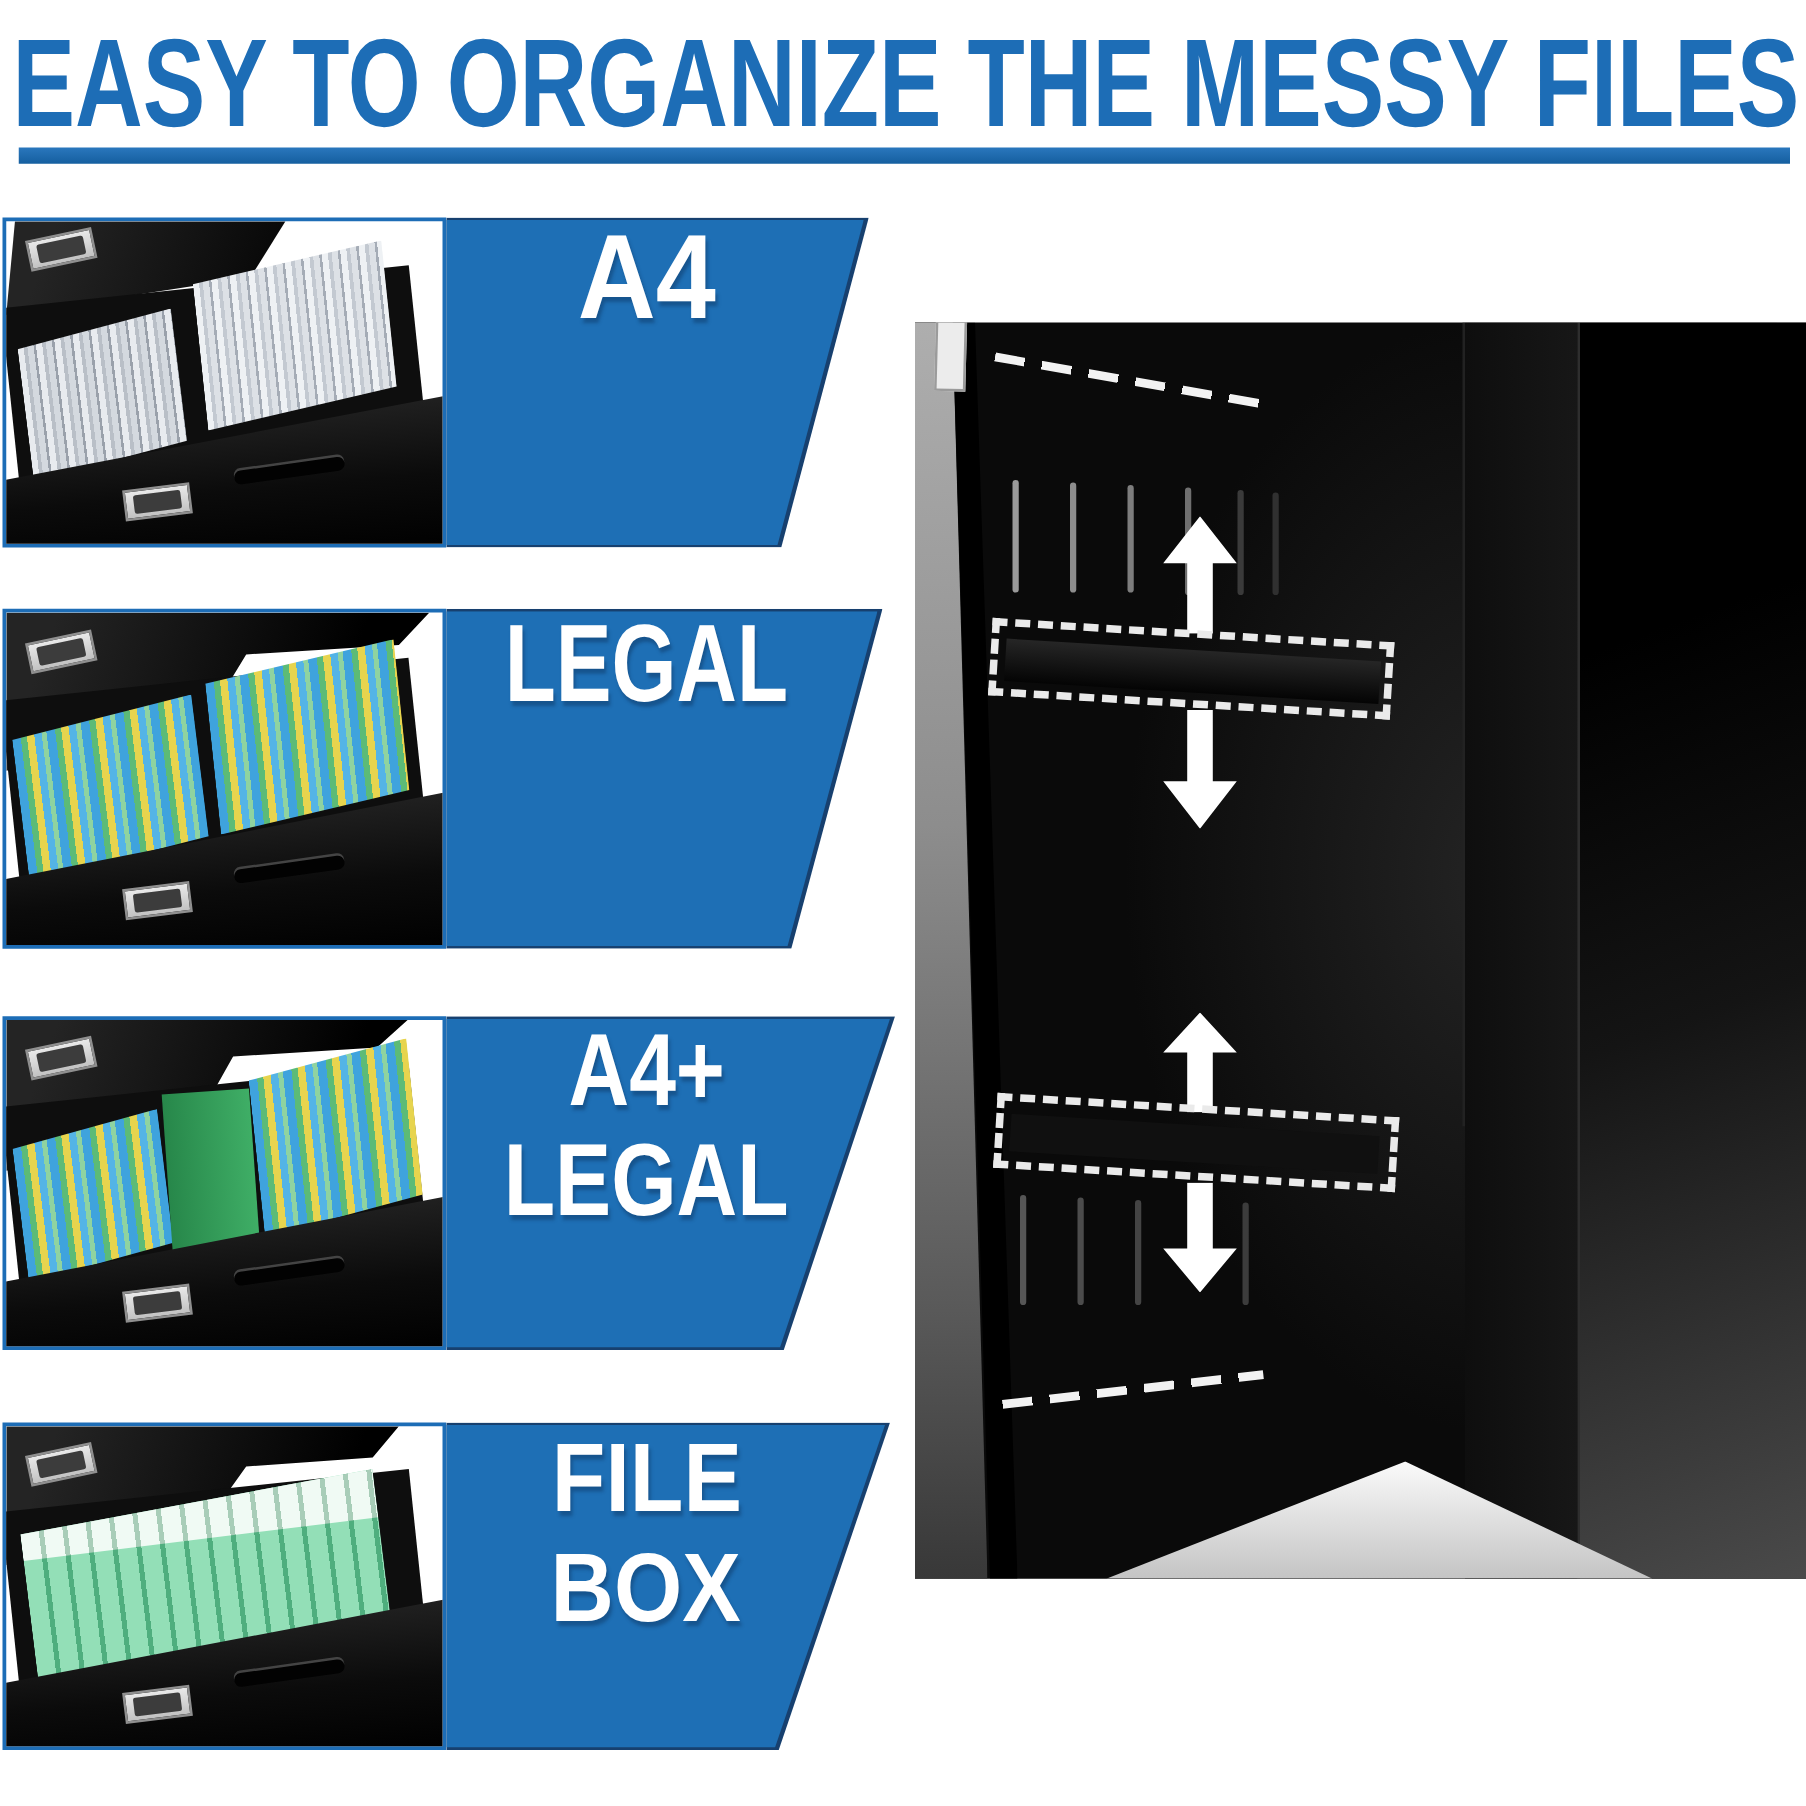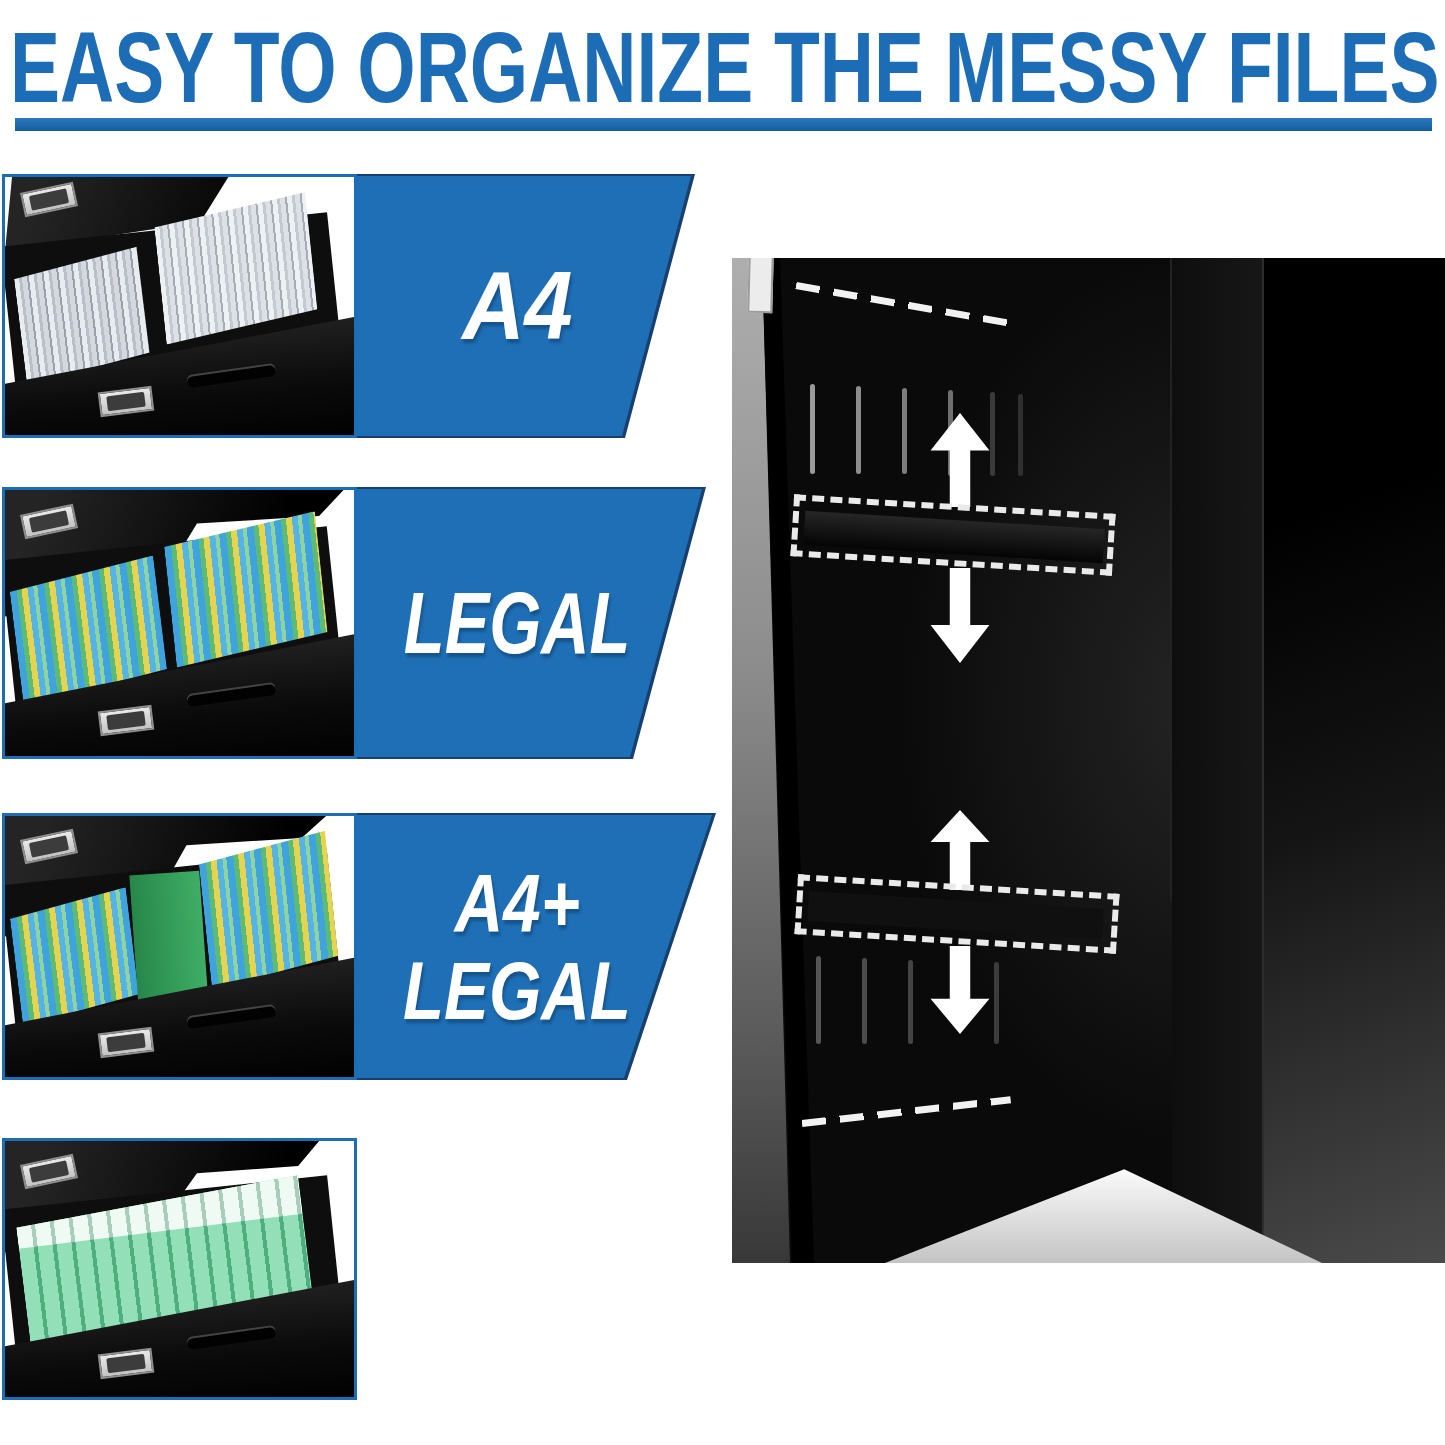--- a/index.html
+++ b/index.html
@@ -70,21 +70,21 @@
   .tag-fill{position:absolute;inset:0;background:#1e6fb5;}
   #tag1 .tag-shape{clip-path:polygon(0 0,338px 0,268px 100%,0 100%);}
   #tag1 .tag-fill {clip-path:polygon(0 2px,334px 2px,265px calc(100% - 2px),0 calc(100% - 2px));}
   #tag2 .tag-shape{clip-path:polygon(0 0,349px 0,276px 100%,0 100%);}
   #tag2 .tag-fill {clip-path:polygon(0 2px,345px 2px,273px calc(100% - 2px),0 calc(100% - 2px));}
   #tag3 .tag-shape{clip-path:polygon(0 0,359px 0,270px 100%,0 100%);}
   #tag3 .tag-fill {clip-path:polygon(0 2px,355px 2px,267px calc(100% - 2px),0 calc(100% - 2px));}
   #tag4 .tag-shape{clip-path:polygon(0 0,355px 0,266px 100%,0 100%);}
   #tag4 .tag-fill {clip-path:polygon(0 2px,351px 2px,263px calc(100% - 2px),0 calc(100% - 2px));}
   .tag-label{position:absolute;inset:0;padding-right:45px;display:flex;flex-direction:column;
-      align-items:center;justify-content:center;font-style:italic;}
+      align-items:center;justify-content:flex-start;}
   .tag-label span{display:inline-block;color:#fff;font-weight:bold;white-space:nowrap;
       text-shadow:2px 4px 3px rgba(8,35,70,.35);line-height:1;}
   #tag1 .tag-label span{font-size:96px;transform:scaleX(.9);}
   #tag2 .tag-label span{font-size:88px;transform:scaleX(.76);}
   #tag3 .tag-label span{font-size:82px;transform:scaleX(.82);line-height:88px;}
   #tag4 .tag-label span{font-size:78px;transform:scaleX(.9);line-height:88px;}
 
   
   #interior{position:absolute;left:732px;top:258px;width:713px;height:1005px;overflow:hidden;
       background:radial-gradient(ellipse 420px 620px at 66% 44%,#242424,#0a0a0a 72%);}
@@ -203,20 +203,28 @@
     <div class="stack stack-one">
       <div class="label-strip"></div>
     </div>
     <div class="front">
       <div class="slot"></div>
     </div>
     <div class="plate plate-a"></div>
     <div class="plate plate-b"></div>
   </div>
 
+  <div id="tag4" class="tag">
+    <div class="tag-shape"></div>
+    <div class="tag-fill"></div>
+    <div class="tag-label">
+      <span>FILE</span>
+      <span>BOX</span>
+    </div>
+  </div>
 
   <div id="interior">
     <div class="wall-left"></div>
     <div class="wall-edge"></div>
     <div class="hang-tag"></div>
     <div class="corner-tag"></div>
     <div class="corner-line"></div>
     <div class="side-right"></div>
     <div class="door"></div>
 

